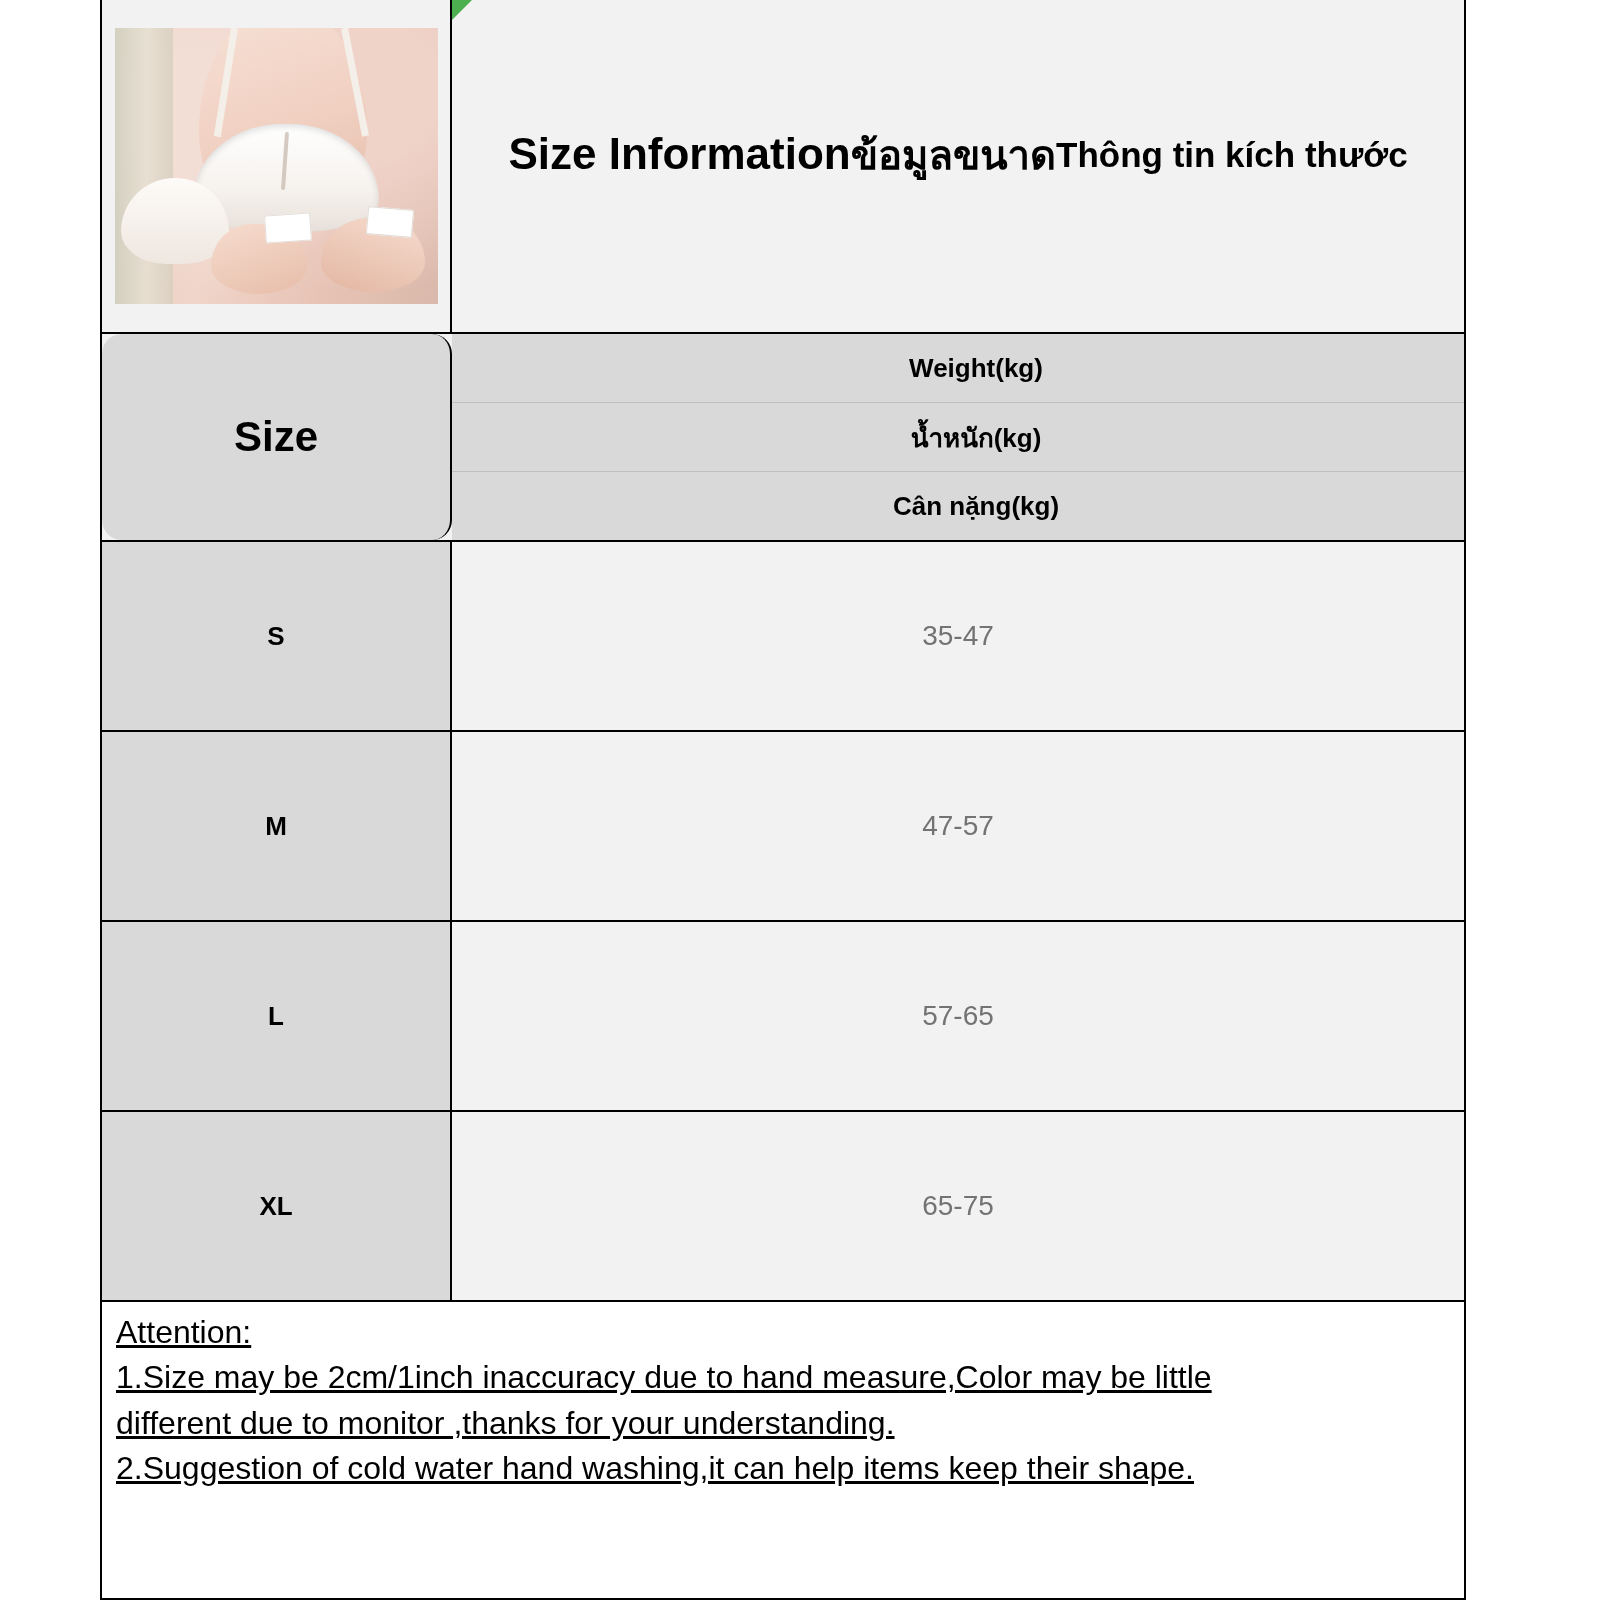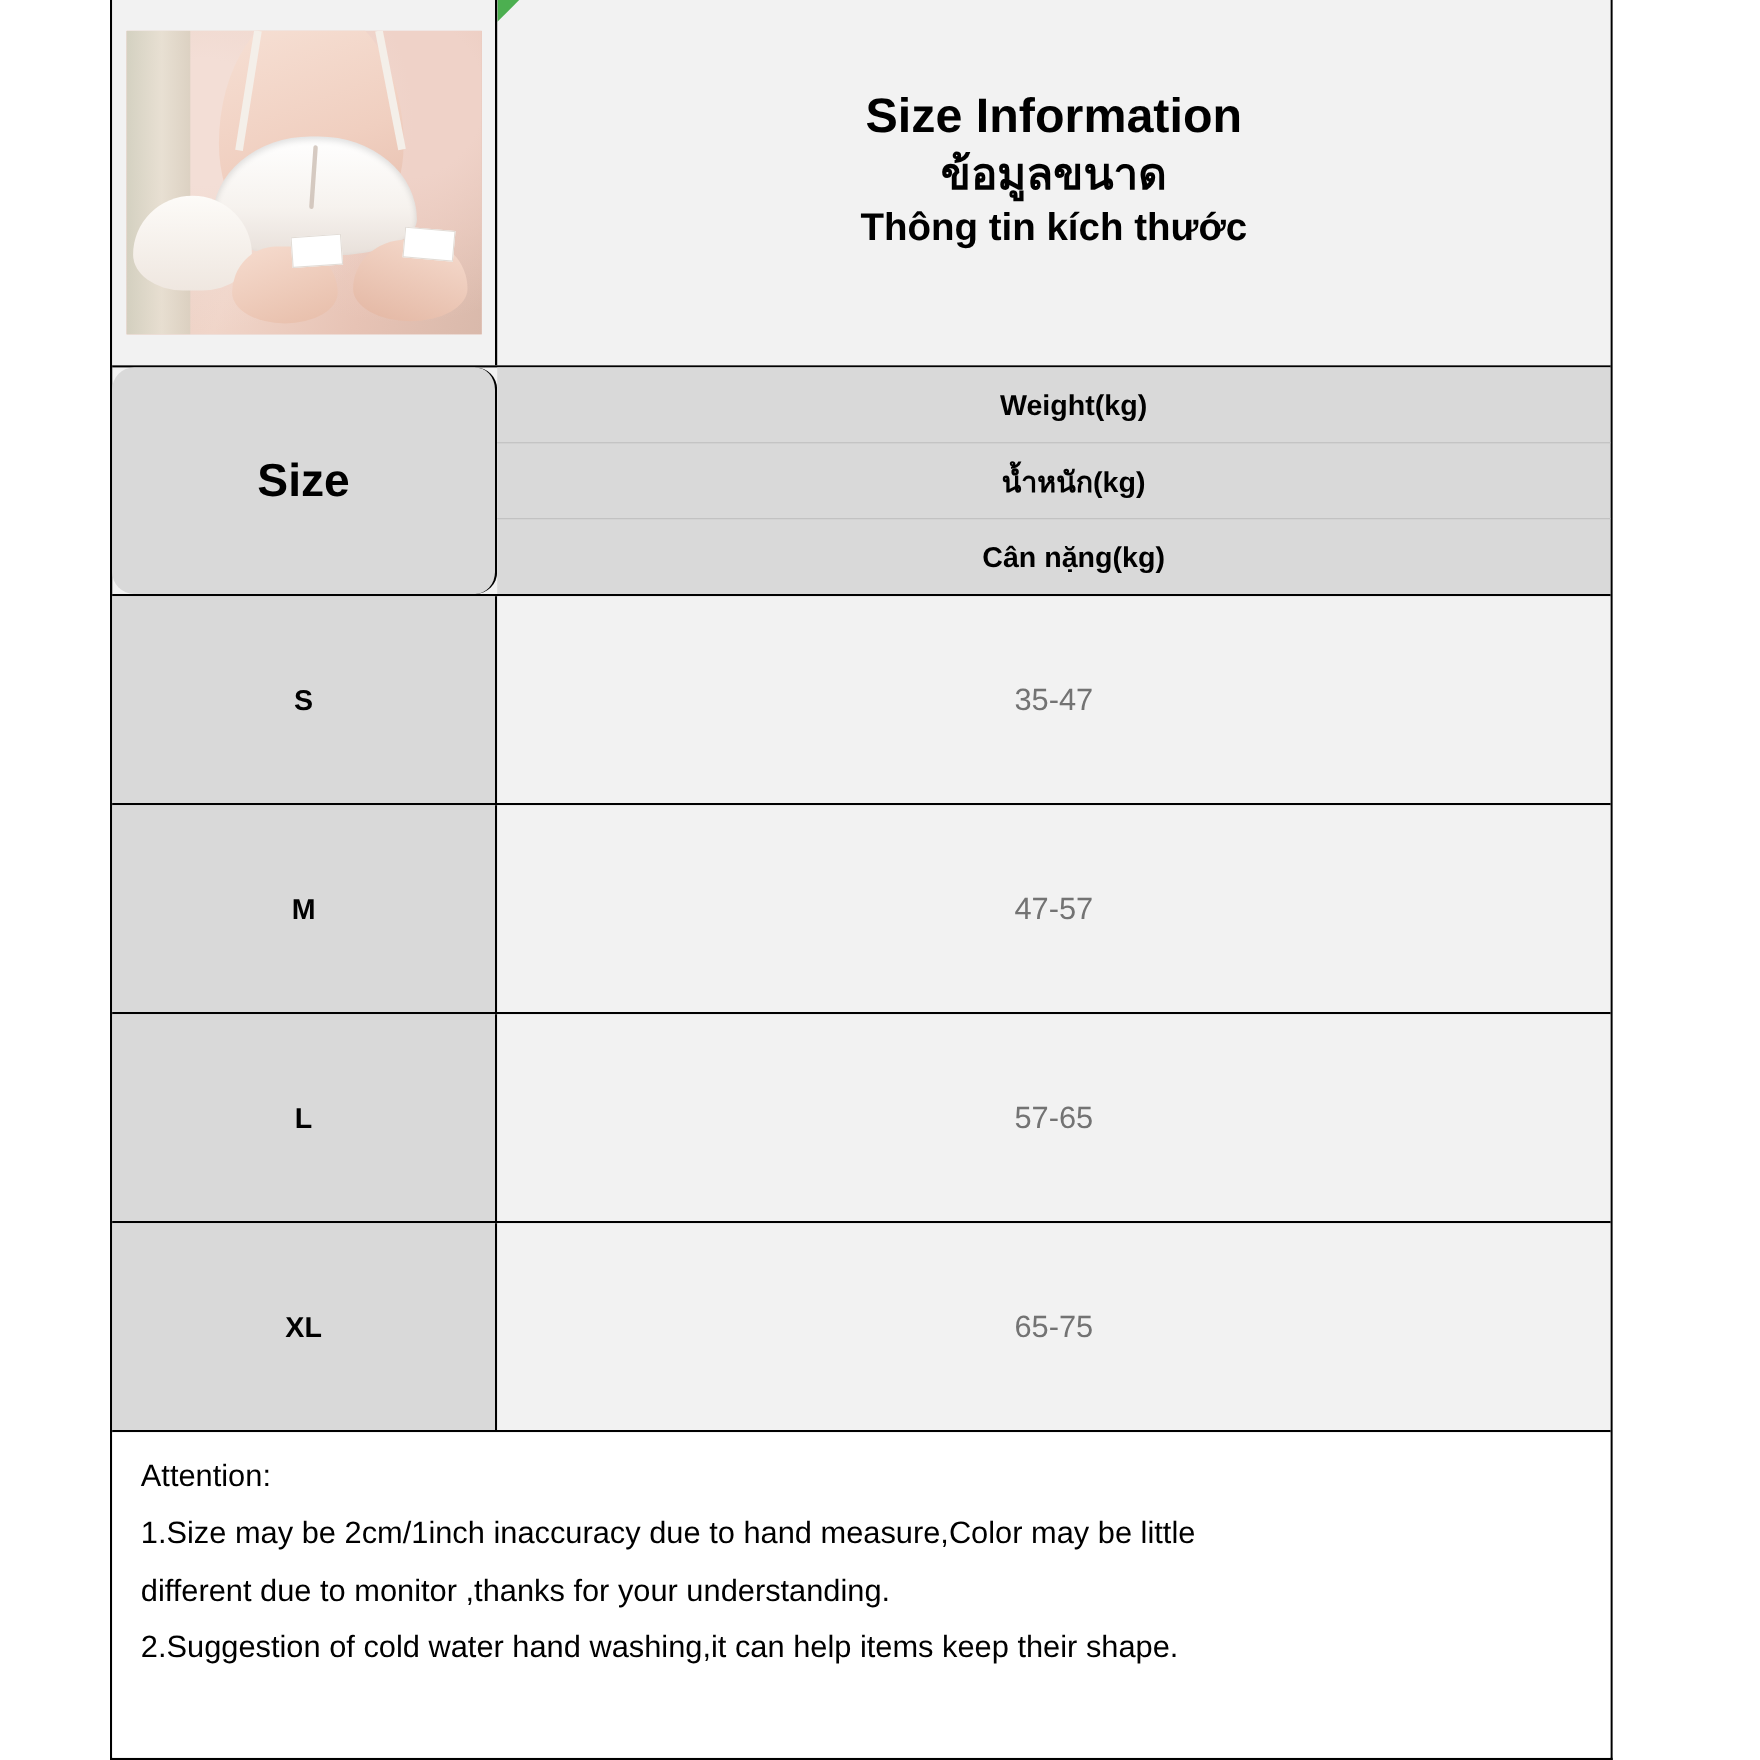--- a/index.html
+++ b/index.html
@@ -129,21 +129,21 @@
     border: 1px solid #e2dcd6;
   }
   .photo .tag-l { left: 150px; top: 186px; transform: rotate(-4deg); }
   .photo .tag-r { left: 252px; top: 180px; transform: rotate(5deg); }
 
   .header-title-cell {
     flex: 1;
     box-sizing: border-box;
     background: #f2f2f2;
     display: flex;
-    flex-direction: column;
+    flex-direction: row;
     align-items: center;
     justify-content: center;
     padding-bottom: 24px;
   }
   .title-en {
     font-size: 44px;
     font-weight: bold;
     color: #000;
     line-height: 1.22;
   }
@@ -243,25 +243,26 @@
   }
 
   
   .attention {
     background: #ffffff;
     box-sizing: border-box;
     padding: 8px 14px 0 14px;
     height: 296px;
   }
   .attention p {
-    margin: 12px;
-    font-size: 28px;
+    margin: 0;
+    font-size: 32px;
     line-height: 1.42;
     color: #000;
     font-family: "Liberation Sans", sans-serif;
+    text-decoration: underline;
   }
 </style>
 </head>
 <body>
 
 <div class="page">
   <div class="sheet">
 
     <div class="green-mark"></div>
 

